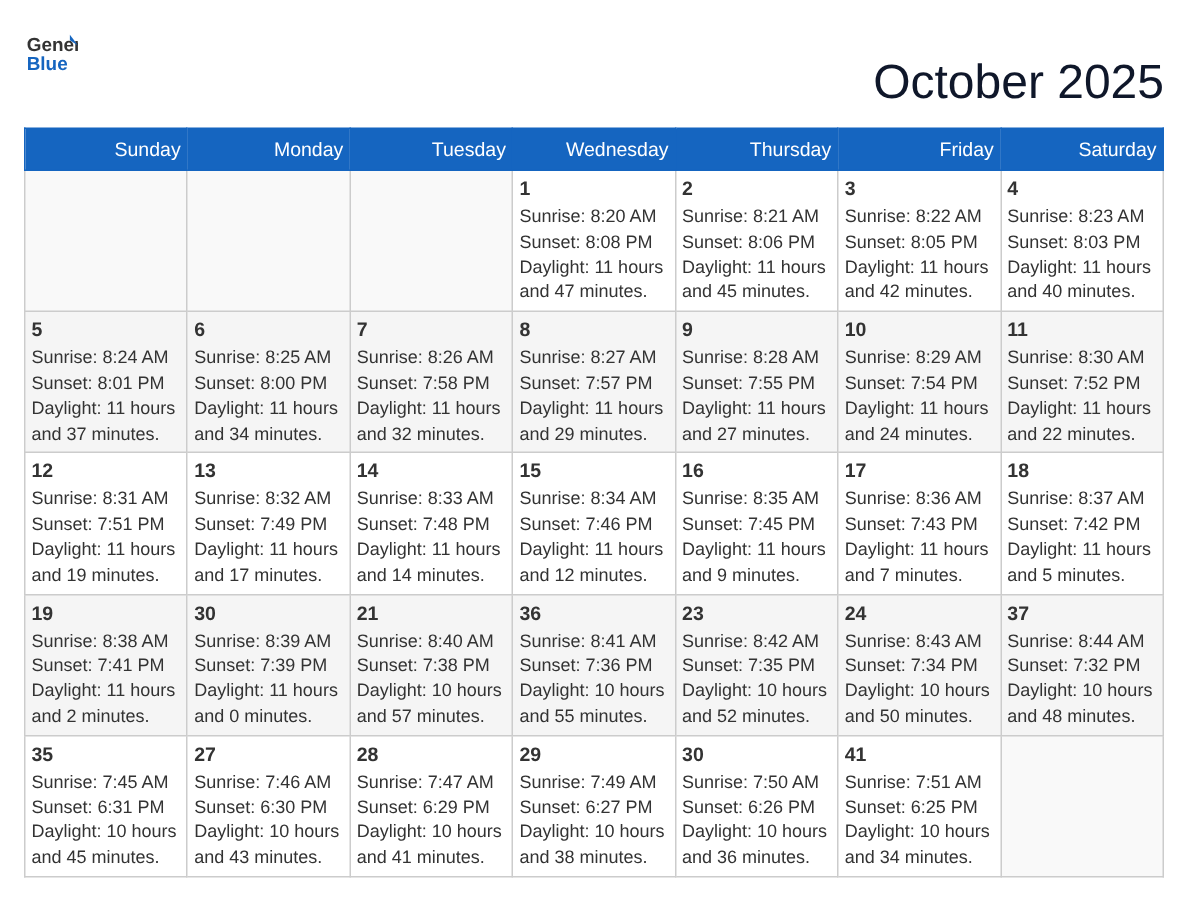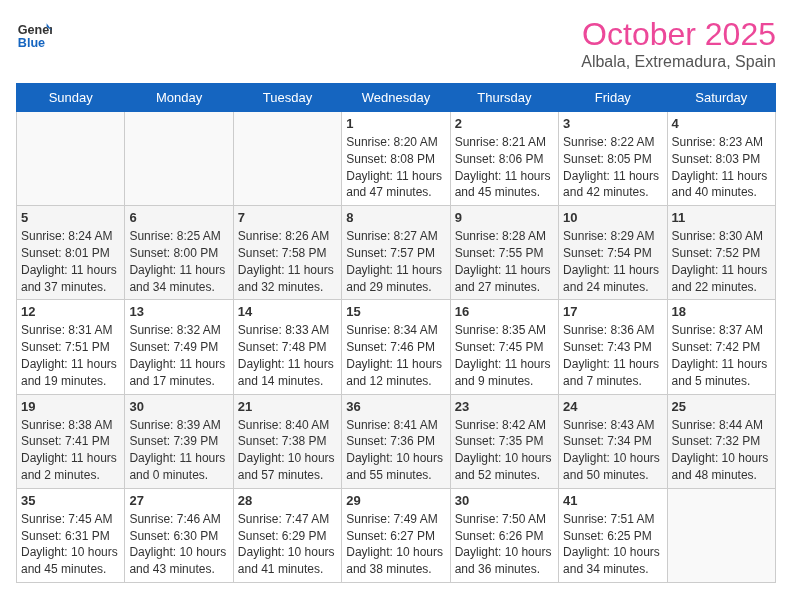--- a/index.html
+++ b/index.html
@@ -24,36 +24,37 @@
     .logo-icon {
       width: 36px;
       height: 36px;
     }
     .title-block {
       text-align: right;
     }
     .calendar-title {
       font-size: 32px;
       font-weight: 300;
-      color: #ec4899;
+      color: #0f172a;
+      margin-top: 20px;
     }
     .calendar-subtitle {
       font-size: 16px;
       color: #555;
     }
     table {
       width: 100%;
       border-collapse: collapse;
       font-size: 11px;
     }
     thead tr th {
       background: #1565c0;
       color: #fff;
       padding: 6px 4px;
-      text-align: center;
+      text-align: right;
       font-size: 13px;
       font-weight: normal;
       border: 1px solid #1565c0;
       margin-left: 12px;
     }
     tbody tr td {
       border: 1px solid #ccc;
       vertical-align: top;
       padding: 4px;
       height: 80px;
@@ -85,21 +86,20 @@
 <div class="header">
   <div class="logo">
     <svg class="logo-icon" viewBox="0 0 40 40">
       <text x="2" y="20" font-size="14" font-weight="bold" fill="#333">General</text>
       <text x="2" y="34" font-size="14" font-weight="bold" fill="#1565c0">Blue</text>
       <polygon points="34,8 40,16 34,12" fill="#1565c0"></polygon>
     </svg>
   </div>
   <div class="title-block">
     <div class="calendar-title">October 2025</div>
-    <div class="calendar-subtitle">Albala, Extremadura, Spain</div>
   </div>
 </div>
 
 <table>
   <thead>
     <tr>
     <th>Sunday</th>
         <th>Monday</th>
         <th>Tuesday</th>
         <th>Wednesday</th>
@@ -209,21 +209,21 @@
         </td>
         <td>
           <span class="day-num">23</span>
           <div class="day-info">Sunrise: 8:42 AM<br>Sunset: 7:35 PM<br>Daylight: 10 hours and 52 minutes.</div>
         </td>
         <td>
           <span class="day-num">24</span>
           <div class="day-info">Sunrise: 8:43 AM<br>Sunset: 7:34 PM<br>Daylight: 10 hours and 50 minutes.</div>
         </td>
         <td>
-          <span class="day-num">25</span>
+          <span class="day-num">37</span>
           <div class="day-info">Sunrise: 8:44 AM<br>Sunset: 7:32 PM<br>Daylight: 10 hours and 48 minutes.</div>
         </td>
       </tr>
       <tr>
         <td>
           <span class="day-num">35</span>
           <div class="day-info">Sunrise: 7:45 AM<br>Sunset: 6:31 PM<br>Daylight: 10 hours and 45 minutes.</div>
         </td>
         <td>
           <span class="day-num">27</span>

